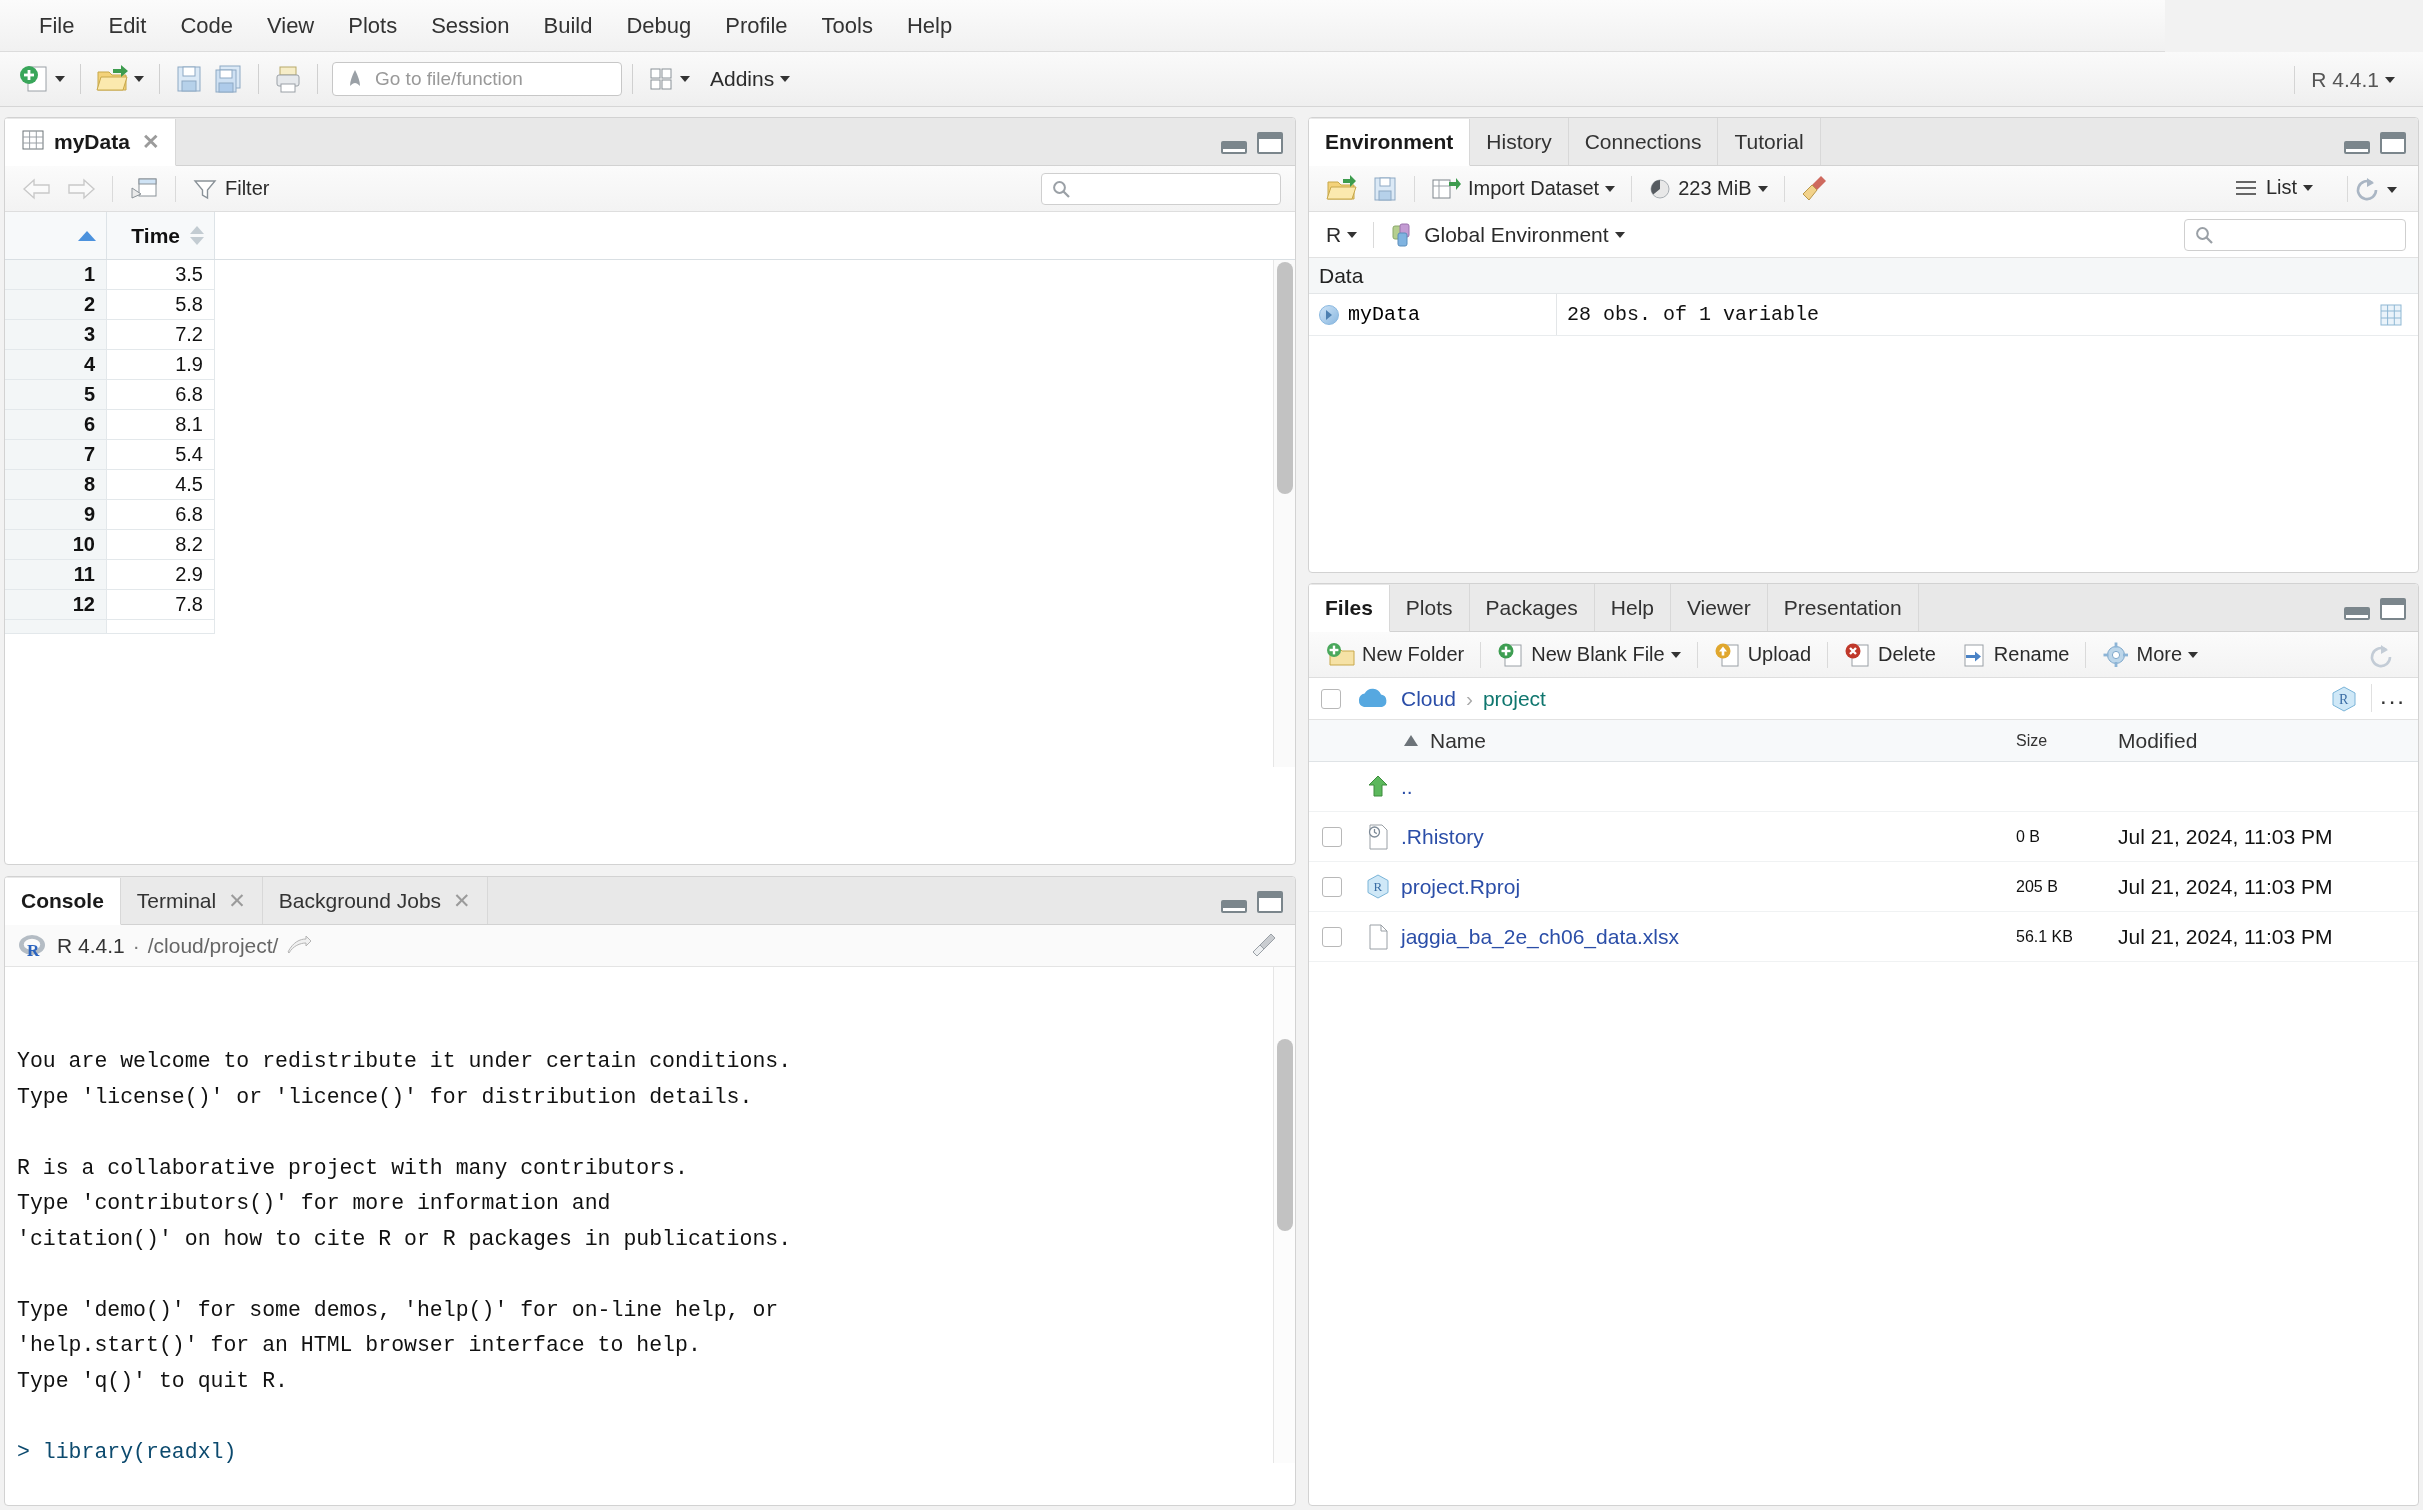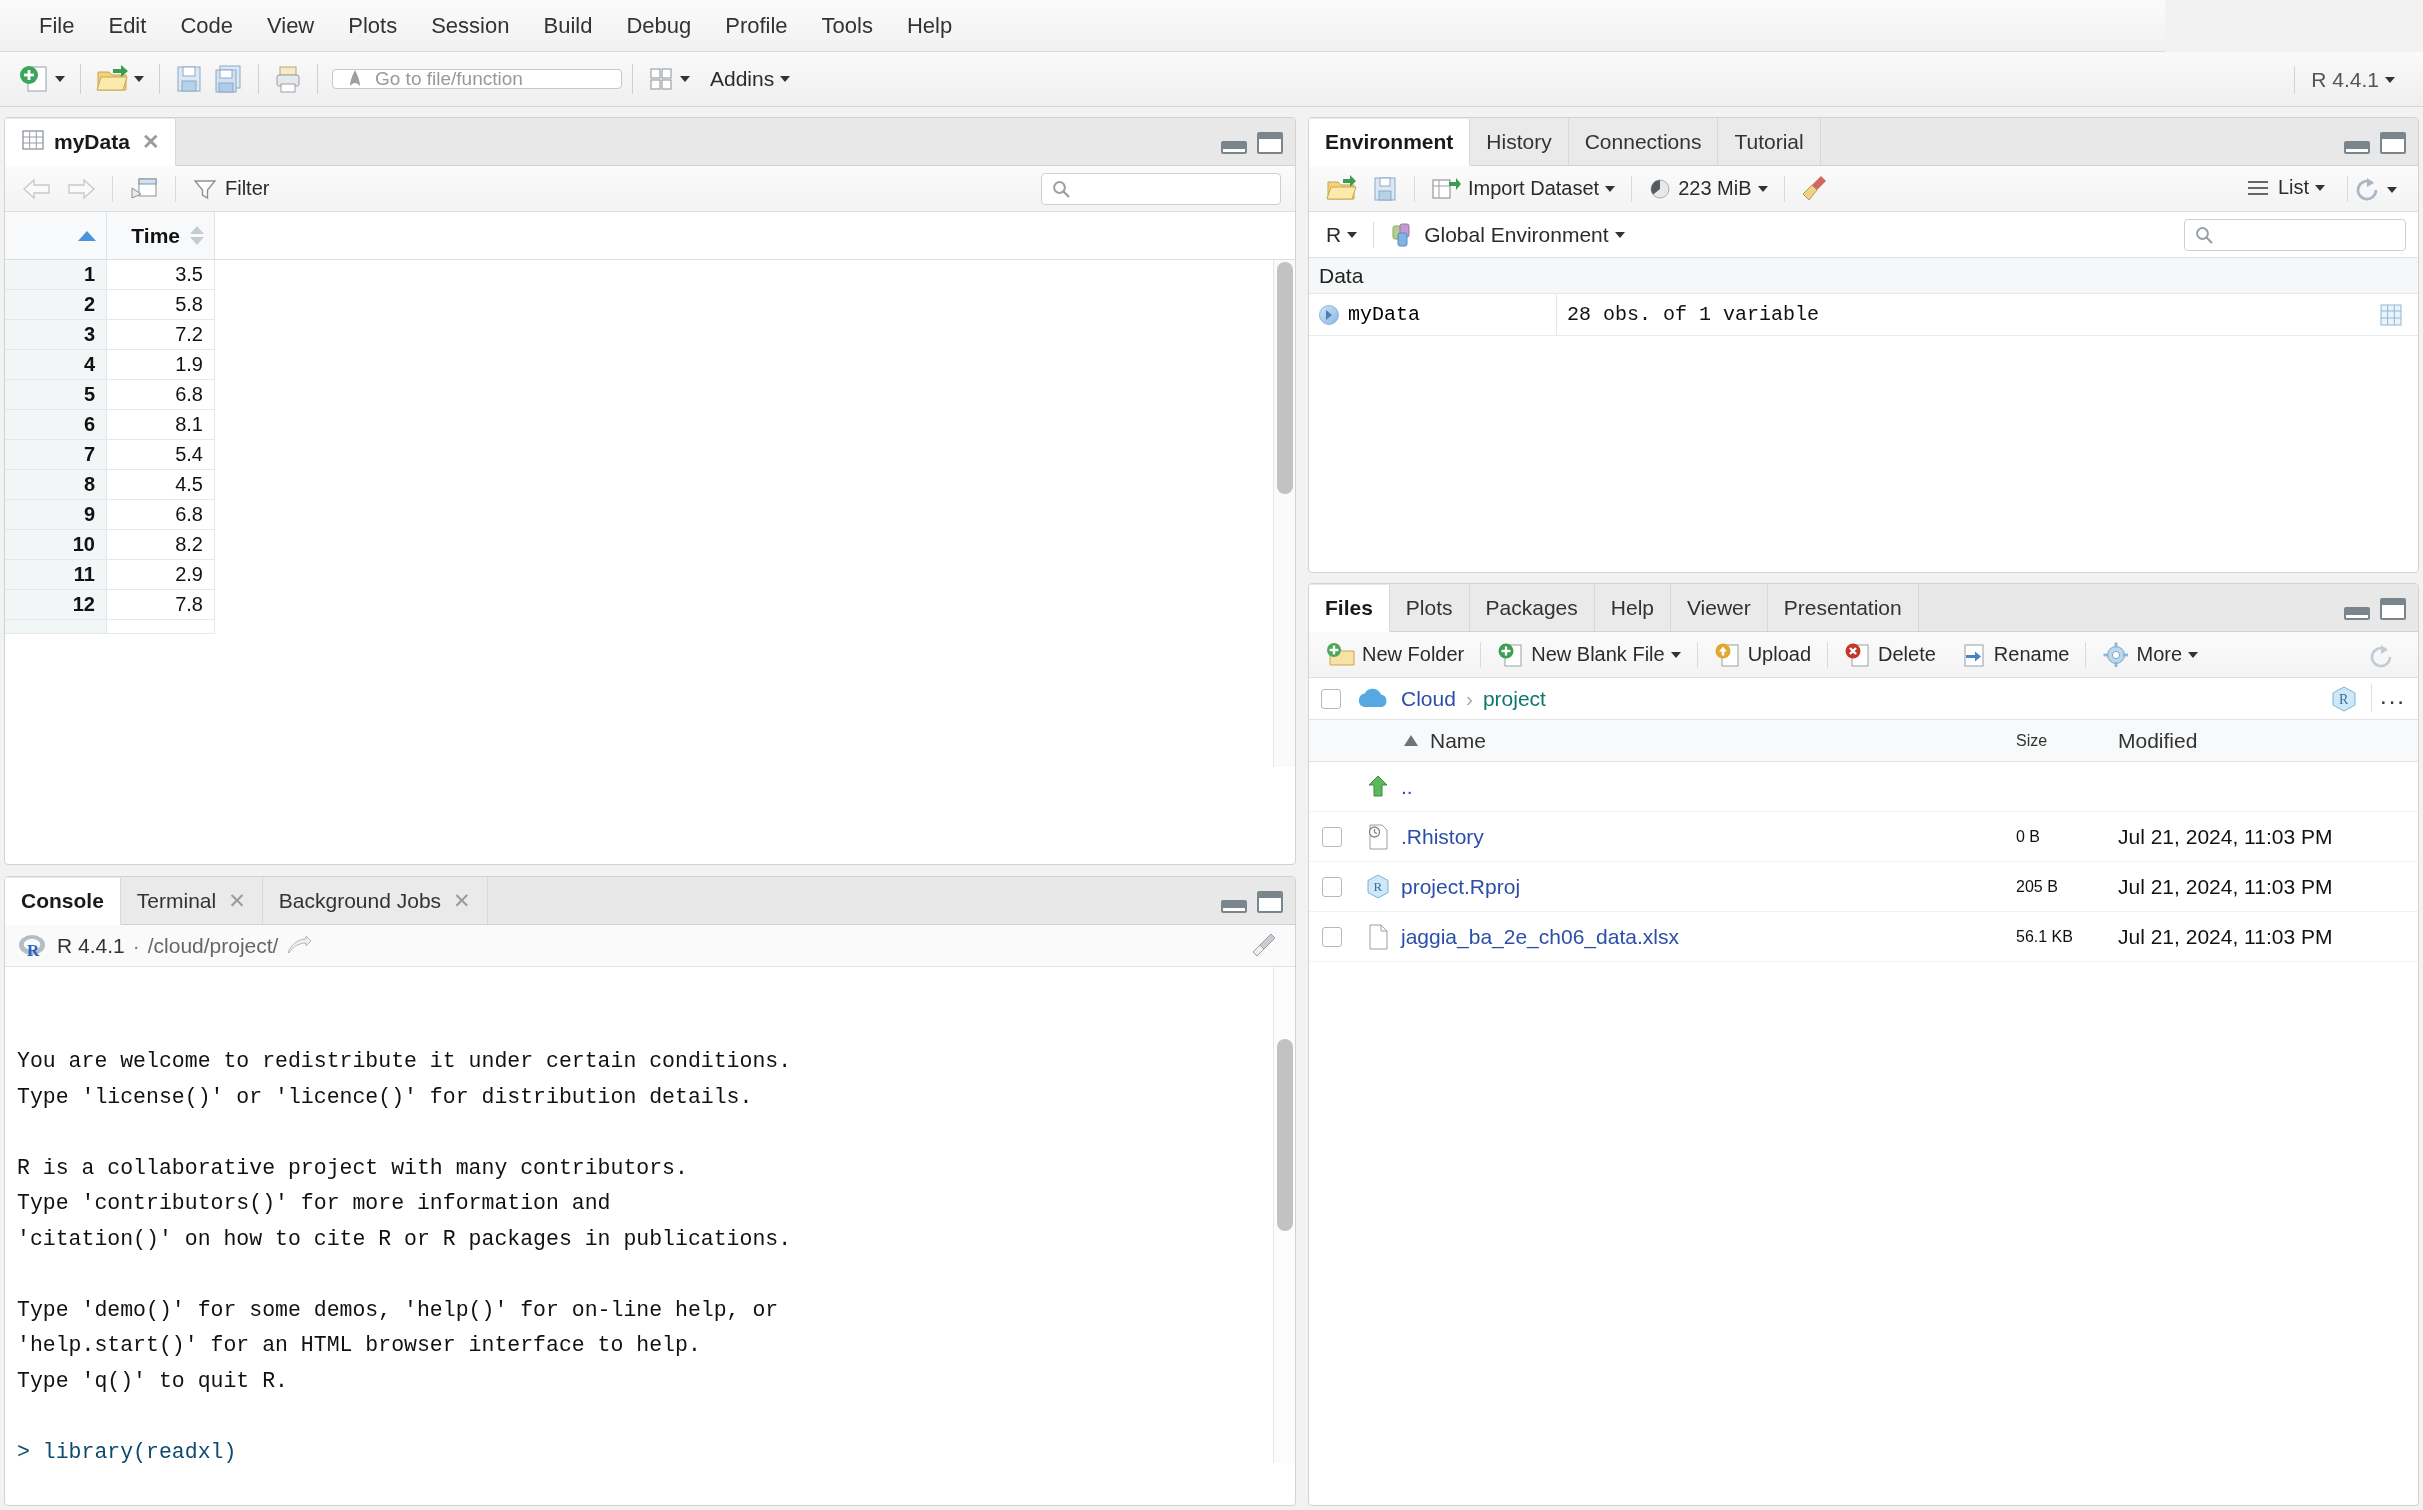--- a/index.html
+++ b/index.html
@@ -29,21 +29,21 @@
   .toolbar {
     position:absolute; left:0; top:52px; width:2423px; height:55px;
     background: linear-gradient(to bottom,#fafafa 0%, #efefef 100%);
     border-bottom:1px solid #d6d6d6;
     display:flex; align-items:center; padding-left:14px;
   }
   .tb-sep { width:1px; height:30px; background:#d0d0d0; margin:0 10px; }
   .tb-btn { display:flex; align-items:center; padding:3px 5px; cursor:default; border-radius:3px;}
   .caret { width:0;height:0;border-left:5px solid transparent;border-right:5px solid transparent;border-top:6px solid #333; margin-left:6px;}
   .gotofile {
-    width: 290px; height: 20px; border:1px solid #c7c7c7; border-radius:4px;
+    width: 290px; height: 34px; border:1px solid #c7c7c7; border-radius:4px;
     background:#fff; display:flex; align-items:center; padding-left:10px;
     font-size:19px; color:#999; margin-left:4px;text-align:right;
   }
   .addins-label { font-size:21px; color:#2b2b2b; margin-left:10px; }
   .rver {
     position:absolute; right:14px; top:52px; height:55px; display:flex; align-items:center;
     padding: 0 14px; font-size:21px; color:#555;
   }
   .rver-sep { width:1px;height:28px;background:#d4d4d4; margin-right:16px;}
 
@@ -485,21 +485,21 @@
         <span>223 MiB</span>
         <span class="caret"></span>
       </span>
       <span class="sb-sep"></span>
       <span class="sb-btn">
         <svg width="30" height="30" viewBox="0 0 30 30">
           <path d="M20 2 L25 7 L16 16 L11 11 Z" fill="#c0392b" opacity="0.75"></path>
           <path d="M11 11 L16 16 L8 26 L2 20 Z" fill="#f2d28a" stroke="#b9974a"></path>
         </svg>
       </span>
-      <span style="position:absolute;right:86px;top:8px;" class="sb-btn">
+      <span style="position:absolute;right:98px;top:8px;" class="sb-btn">
         <svg width="26" height="22" viewBox="0 0 26 22" style="margin-right:7px">
           <line x1="3" y1="5" x2="23" y2="5" stroke="#666" stroke-width="2"></line>
           <line x1="3" y1="11" x2="23" y2="11" stroke="#666" stroke-width="2"></line>
           <line x1="3" y1="17" x2="23" y2="17" stroke="#666" stroke-width="2"></line>
         </svg>
         <span>List</span>
         <span class="caret"></span>
       </span>
       <span style="position:absolute;right:70px;top:10px;width:1px;height:26px;background:#dadada;"></span>
       <span style="position:absolute;right:14px;top:8px;" class="sb-btn">

